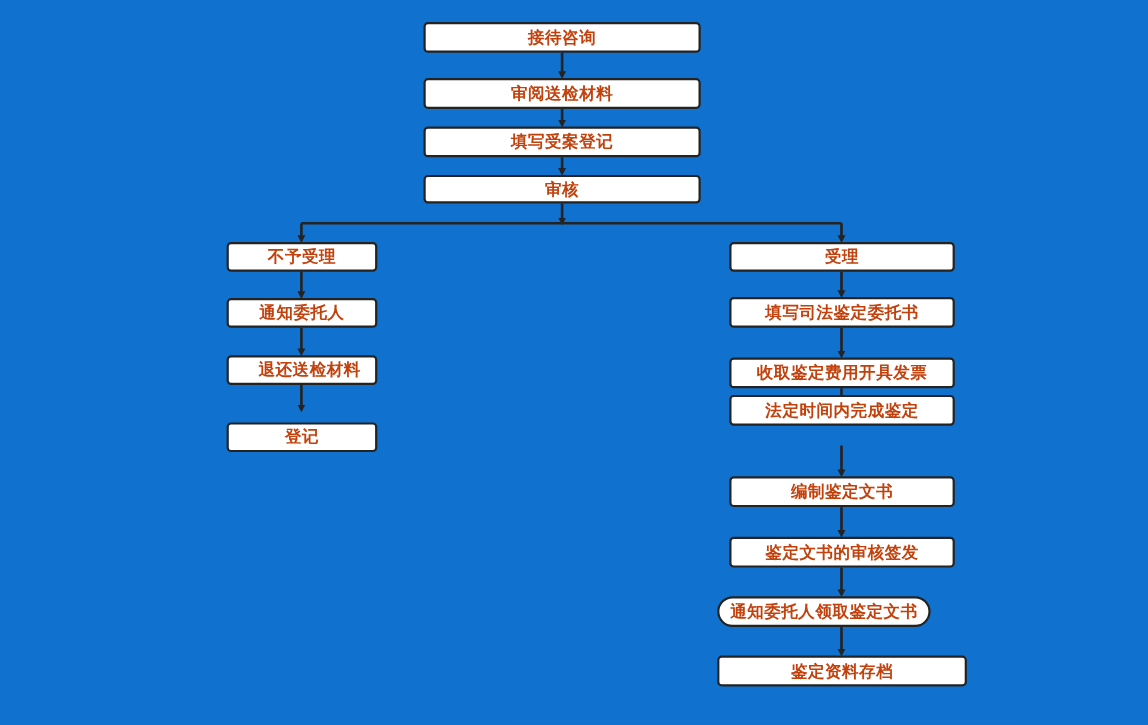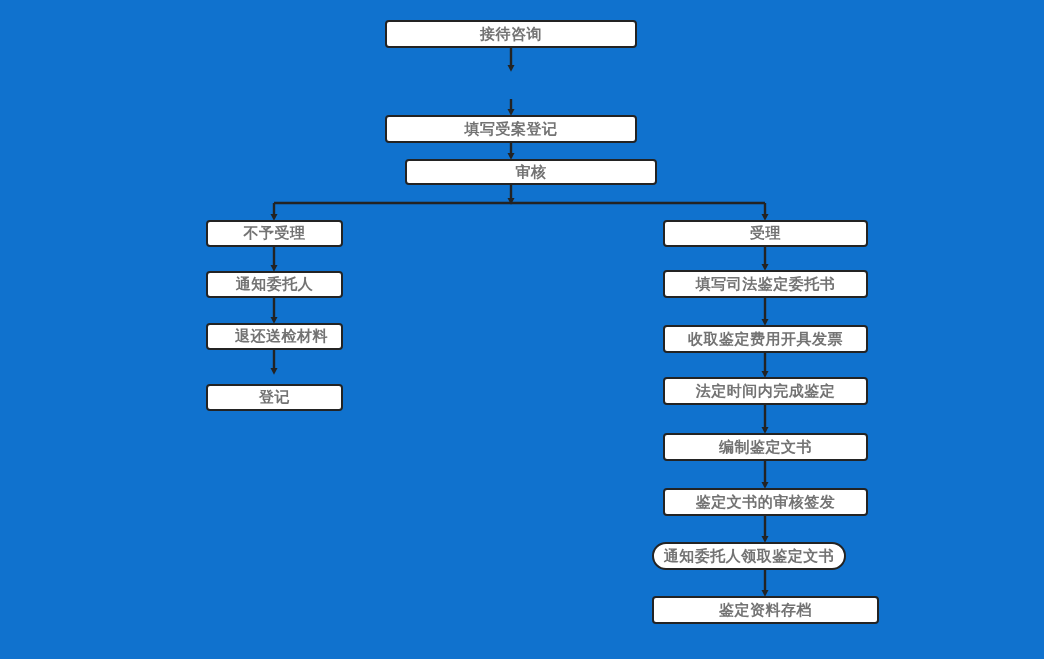--- a/index.html
+++ b/index.html
@@ -32,21 +32,21 @@
   }
   .node {
     position: absolute;
     box-sizing: border-box;
     background: #ffffff;
     border: 2px solid #232323;
     border-radius: 4px;
     display: flex;
     align-items: center;
     justify-content: center;
-    color: #737373;
+    color: #c2410c;
     font-weight: bold;
     font-size: 15px;
     line-height: 1;
     letter-spacing: 0.5px;
     white-space: nowrap;
   }
 </style>
 </head>
 <body style="background: rgb(16, 114, 206);">
 
@@ -76,28 +76,29 @@
       <line x1="765" y1="298" x2="765" y2="322" marker-end="url(#arrowhead)"></line>
       <line x1="765" y1="353" x2="765" y2="374" marker-end="url(#arrowhead)"></line>
       <line x1="765" y1="405" x2="765" y2="430" marker-end="url(#arrowhead)"></line>
       <line x1="765" y1="461" x2="765" y2="485" marker-end="url(#arrowhead)"></line>
       <line x1="765" y1="516" x2="765" y2="539" marker-end="url(#arrowhead)"></line>
       <line x1="765" y1="570" x2="765" y2="593" marker-end="url(#arrowhead)"></line>
     </g>
   </svg>
 
   <div class="node" style="left: 385px; top: 20px; width: 252px; height: 28px;">接待咨询</div>
+  <div class="node" style="left: 385px; top: 71px; width: 252px; height: 28px;">审阅送检材料</div>
   <div class="node" style="left: 385px; top: 115px; width: 252px; height: 28px;">填写受案登记</div>
-  <div class="node" style="left: 385px; top: 159px; width: 252px; height: 26px; margin-left: 20px;">审核</div>
+  <div class="node" style="left: 385px; top: 159px; width: 252px; height: 26px;">审核</div>
   <div class="node" style="left: 206px; top: 220px; width: 137px; height: 27px;">不予受理</div>
   <div class="node" style="left: 206px; top: 271px; width: 137px; height: 27px;">通知委托人</div>
   <div class="node" style="left: 206px; top: 323px; width: 137px; height: 27px; padding-left: 14px;">退还送检材料</div>
   <div class="node" style="left: 206px; top: 384px; width: 137px; height: 27px;">登记</div>
   <div class="node" style="left: 663px; top: 220px; width: 205px; height: 27px;">受理</div>
   <div class="node" style="left: 663px; top: 270px; width: 205px; height: 28px;">填写司法鉴定委托书</div>
   <div class="node" style="left: 663px; top: 325px; width: 205px; height: 28px;">收取鉴定费用开具发票</div>
-  <div class="node" style="left: 663px; top: 377px; width: 205px; height: 28px; text-align: center;">法定时间内完成鉴定</div>
+  <div class="node" style="left: 663px; top: 359px; width: 205px; height: 28px; text-align: center;">法定时间内完成鉴定</div>
   <div class="node" style="left: 663px; top: 433px; width: 205px; height: 28px;">编制鉴定文书</div>
   <div class="node" style="left: 663px; top: 488px; width: 205px; height: 28px;">鉴定文书的审核签发</div>
   <div class="node" style="left: 652px; top: 542px; width: 194px; height: 28px; border-radius: 14px;">通知委托人领取鉴定文书</div>
   <div class="node" style="left: 652px; top: 596px; width: 227px; height: 28px;">鉴定资料存档</div>
 
 </div>
 
 </body></html>

